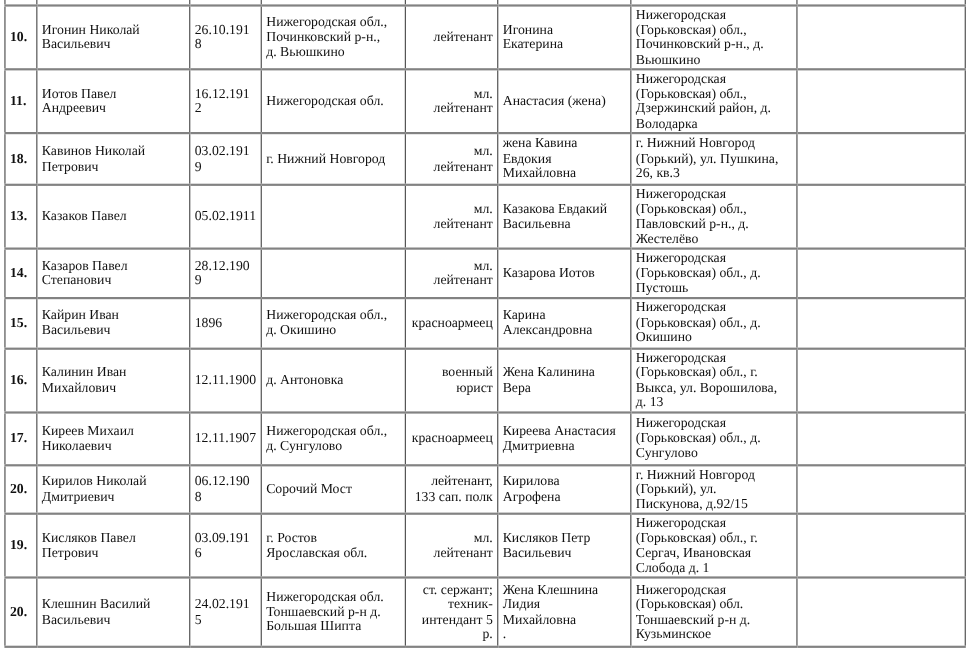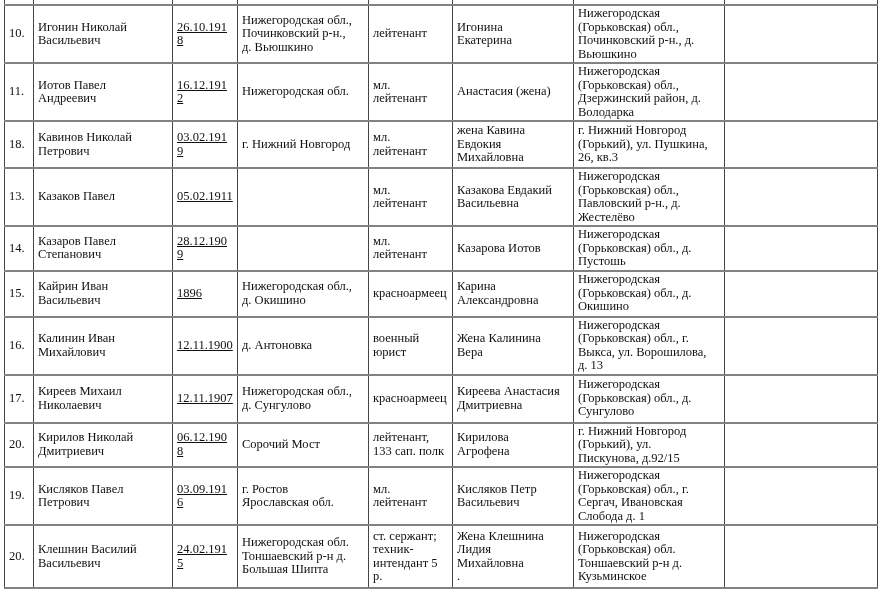--- a/index.html
+++ b/index.html
@@ -35,23 +35,23 @@
     line-height: 1.08;
     color: #111111;
     white-space: pre-line;
     overflow: hidden;
     word-wrap: break-word;
   }
   tr.partial-row td {
     border-top: none;
     padding: 0;
   }
-  td.col-num { padding-left: 5px; }
-  td.col-birth_date { padding-left: 4px; padding-right: 1px; text-decoration: underline; }
-  td.col-rank { padding-left: 3px; padding-right: 1px; }
+  td.col-num { padding-left: 5px; font-weight: bold; }
+  td.col-birth_date { padding-left: 4px; padding-right: 1px; }
+  td.col-rank { padding-left: 3px; padding-right: 1px; text-align: right; }
 </style>
 </head>
 <body>
 
 <div class="page">
   <table class="records">
     <colgroup>
       <col style="width:29px">
       <col style="width:139px">
       <col style="width:65px">

